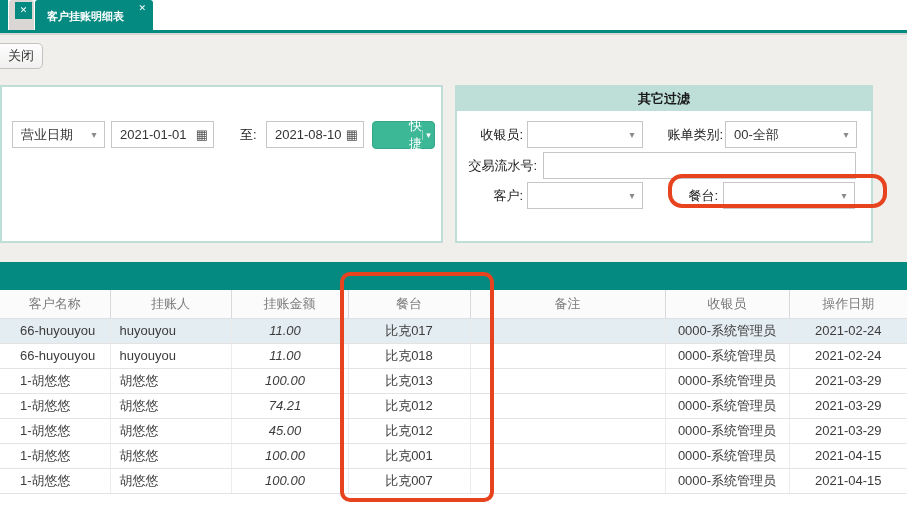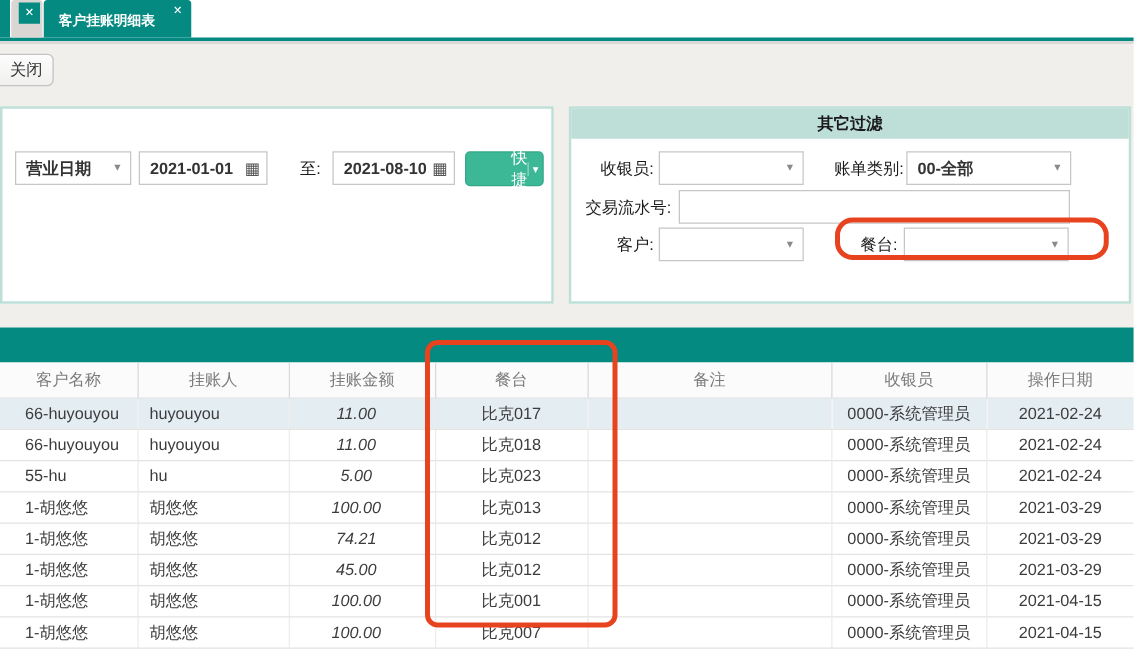--- a/index.html
+++ b/index.html
@@ -25,26 +25,26 @@
   .workarea-bg { position:absolute; top:33px; left:0; width:907px; height:229px;
     background:#f1efec; border-top:2px solid #d8d6d3; }
   .btn-close { position:absolute; left:-7px; top:43px; width:50px; height:26px;
     background:linear-gradient(#fdfdfd,#f1f0ef); border:1px solid #c3c2c0; border-radius:5px;
     font-size:13px; color:#333; text-align:center; line-height:24px; padding-left:6px; cursor:pointer; }
 
   
   .panel { position:absolute; top:85px; height:158px; background:#fff;
     border:2px solid #bedfd8; }
   .panel-date  { left:0; width:443px; }
-  .panel-other { left:455px; width:450px; }
+  .panel-other { left:455px; width:418px; }
   .panel-hd { height:24px; background:#bedfd8; display:flex; align-items:center;
     justify-content:center; font-size:13px; font-weight:bold; color:#1b1b1b; }
 
   .fld { position:absolute; height:27px; background:#fff; border:1px solid #c6c6c6;
-    font-size:13px; color:#333; display:flex; align-items:center;font-weight:bold; }
+    font-size:13px; color:#333; display:flex; align-items:center; }
   .fld .val { flex:1; padding-left:8px; white-space:nowrap; overflow:hidden; }
   .fld .caret { width:20px; color:#8a8a8a; font-size:10px; text-align:center; }
   .fld .cal { width:22px; color:#555; font-size:13px; text-align:center; }
   .flabel { position:absolute; height:27px; line-height:27px; font-size:13px; color:#1b1b1b; white-space:nowrap; }
 
   
   .sel-datetype { left:10px;  top:34px; width:93px;  cursor:pointer; }
   .inp-start    { left:109px; top:34px; width:103px; }
   .lab-to       { left:238px; top:34px; }
   .inp-end      { left:264px; top:34px; width:98px; }
@@ -204,29 +204,20 @@
       <tr>
         <td class="c-cust">66-huyouyou</td>
         <td class="c-person">huyouyou</td>
         <td class="c-amt">11.00</td>
         <td class="c-table">比克018</td>
         <td class="c-note"></td>
         <td class="c-cash">0000-系统管理员</td>
         <td class="c-date">2021-02-24</td>
       </tr>
       <tr>
-        <td class="c-cust">55-hu</td>
-        <td class="c-person">hu</td>
-        <td class="c-amt">5.00</td>
-        <td class="c-table">比克023</td>
-        <td class="c-note"></td>
-        <td class="c-cash">0000-系统管理员</td>
-        <td class="c-date">2021-02-24</td>
-      </tr>
-      <tr>
         <td class="c-cust">1-胡悠悠</td>
         <td class="c-person">胡悠悠</td>
         <td class="c-amt">100.00</td>
         <td class="c-table">比克013</td>
         <td class="c-note"></td>
         <td class="c-cash">0000-系统管理员</td>
         <td class="c-date">2021-03-29</td>
       </tr>
       <tr>
         <td class="c-cust">1-胡悠悠</td>

